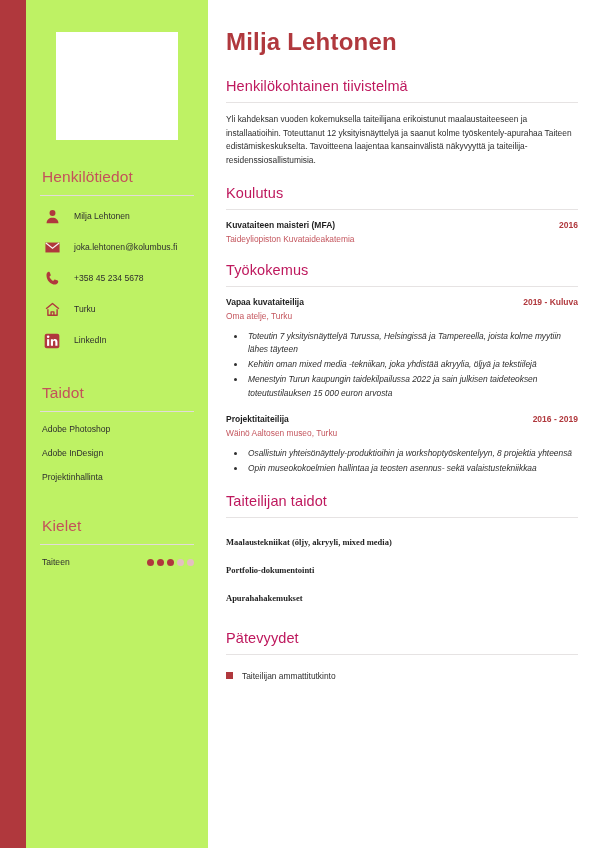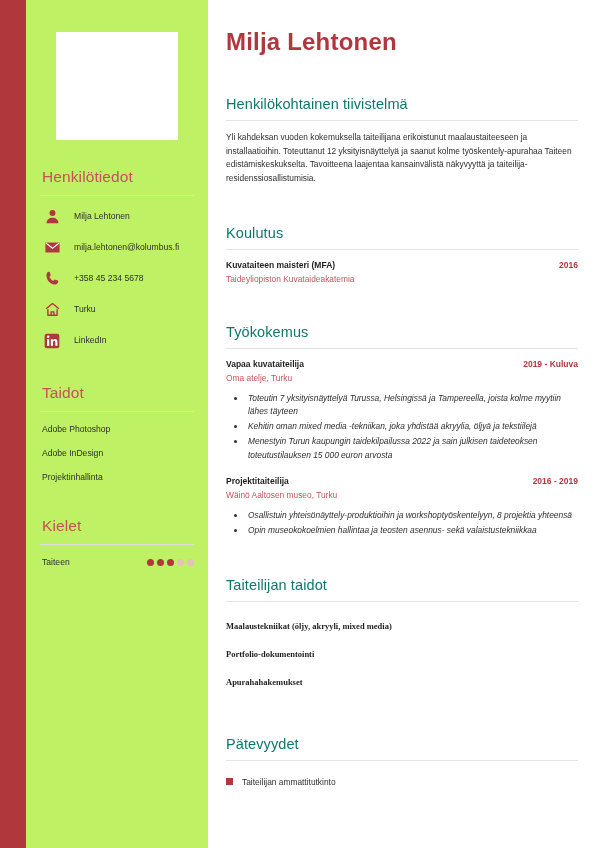--- a/index.html
+++ b/index.html
@@ -115,24 +115,23 @@
   .name {
     font-size: 24px;
     font-weight: bold;
     color: #b0383d;
     letter-spacing: .2px;
     margin-bottom: 22px;
   }
 
   .sec-heading {
     font-size: 14.5px;
-    color: #0f766e;
+    color: #be185d;
     font-weight: 400;
     letter-spacing: .1px;
-    margin-top: 40px;
   }
   .sec-rule {
     height: 1px;
     background: #e6e3e3;
     margin-top: 8px;
     margin-bottom: 10px;
   }
 
   .summary {
     font-size: 8.4px;
@@ -232,21 +231,21 @@
         <span class="contact-text">Milja Lehtonen</span>
       </div>
 
       <div class="contact-row">
         <span class="contact-icon">
           <svg width="17" height="17" viewBox="0 0 24 24" fill="#b0383d">
             <path d="M2 5h20v14H2z"></path>
             <path d="M2.6 5.6 12 13 21.4 5.6" fill="none" stroke="#f7f3f2" stroke-width="1.7"></path>
           </svg>
         </span>
-        <span class="contact-text">milja.lehtonen@kolumbus.fi</span>
+        <span class="contact-text">joka.lehtonen@kolumbus.fi</span>
       </div>
 
       <div class="contact-row">
         <span class="contact-icon">
           <svg width="17" height="17" viewBox="0 0 24 24" fill="#b0383d">
             <path d="M6.6 2.5c1 0 1.5.5 1.9 1.6l.9 2.5c.3.9.1 1.5-.6 2l-1.2.9c.9 2.3 2.9 4.6 5.4 6l1-1.3c.5-.7 1.1-.9 2-.6l2.5.9c1.1.4 1.6.9 1.6 1.9 0 2.3-2 4.1-4.2 4.1C9.1 20.5 3.5 14.4 3.5 6.9c0-2.3 1.6-4.4 3.1-4.4z"></path>
           </svg>
         </span>
         <span class="contact-text">+358 45 234 5678</span>
       </div>

